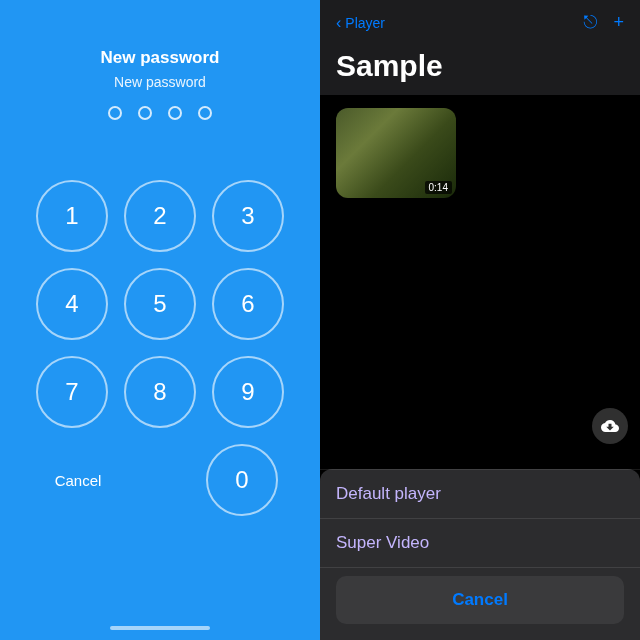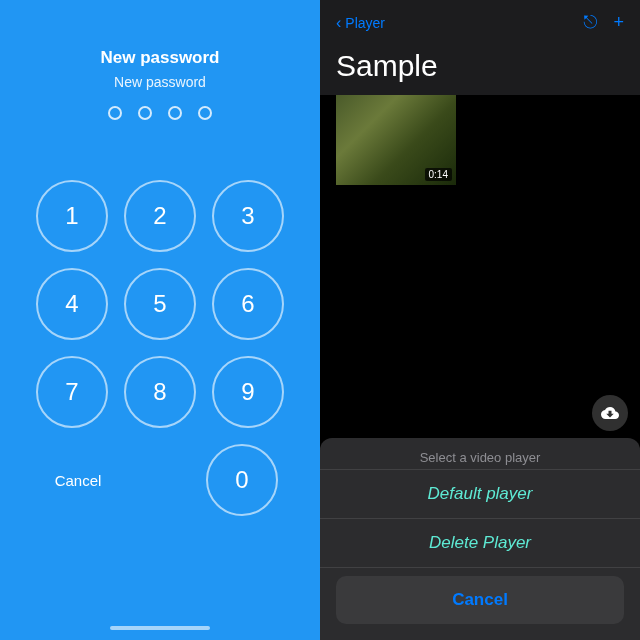--- a/index.html
+++ b/index.html
@@ -166,30 +166,30 @@
     }
 
     .right-title {
       padding: 8px 16px 12px;
       background-color: #1c1c1e;
     }
 
     .right-title h1 {
       color: white;
       font-size: 30px;
-      font-weight: 400;
+      font-weight: 700;
     }
 
     .video-thumbnail {
       width: 120px;
       height: 90px;
-      margin: 0 16px;
+      margin: 13px 16px;
       position: relative;
       overflow: hidden;
-      border-radius: 0;
+      border-radius: 12px;
     }
 
     .video-thumbnail-bg {
       width: 100%;
       height: 100%;
       background: linear-gradient(135deg, #4a5a2a 0%, #6b7a3a 30%, #3a4a1a 60%, #1a2a0a 100%);
     }
 
     .video-duration {
       position: absolute;
@@ -242,26 +242,24 @@
       padding: 12px 16px 4px;
     }
 
     .sheet-divider {
       height: 1px;
       background: rgba(255,255,255,0.1);
     }
 
     .sheet-option {
       padding: 14px 16px;
-      text-align: center;
-      color: #5eead4;
+      color: #c4b5fd;
       font-size: 17px;
       cursor: pointer;
       border-bottom: 1px solid rgba(255,255,255,0.1);
-      font-style: italic;
     }
 
     .sheet-cancel {
       margin: 8px 16px 16px;
       background: #3a3a3c;
       border-radius: 10px;
       padding: 14px;
       text-align: center;
       color: #007AFF;
       font-size: 17px;
@@ -327,19 +325,18 @@
 
   <div class="video-content">
     <div class="cloud-btn">
       <svg width="18" height="18" viewBox="0 0 24 24" fill="white">
         <path d="M19.35 10.04C18.67 6.59 15.64 4 12 4 9.11 4 6.6 5.64 5.35 8.04 2.34 8.36 0 10.91 0 14c0 3.31 2.69 6 6 6h13c2.76 0 5-2.24 5-5 0-2.64-2.05-4.78-4.65-4.96zM17 13l-5 5-5-5h3V9h4v4h3z"></path>
       </svg>
     </div>
   </div>
 
   <div class="bottom-sheet">
-    <div class="sheet-title">Select a video player</div>
     <div class="sheet-divider"></div>
     <div class="sheet-option">Default player</div>
-    <div class="sheet-option">Delete Player</div>
+    <div class="sheet-option">Super Video</div>
     <div class="sheet-cancel">Cancel</div>
   </div>
 </div>
 
 </body></html>

